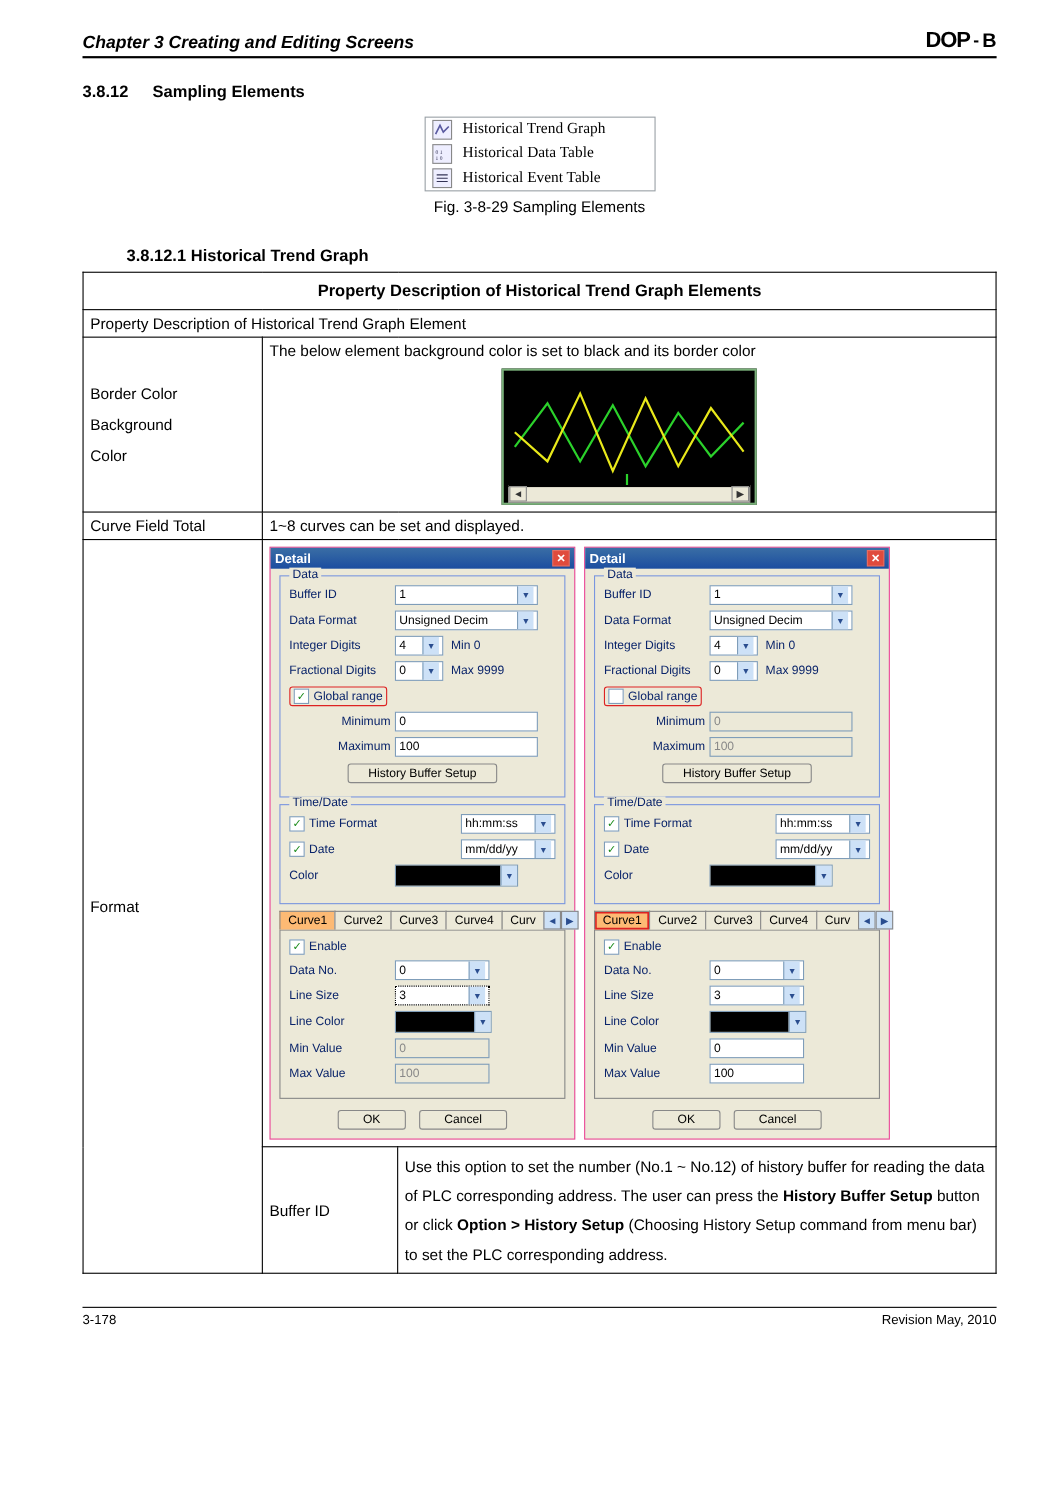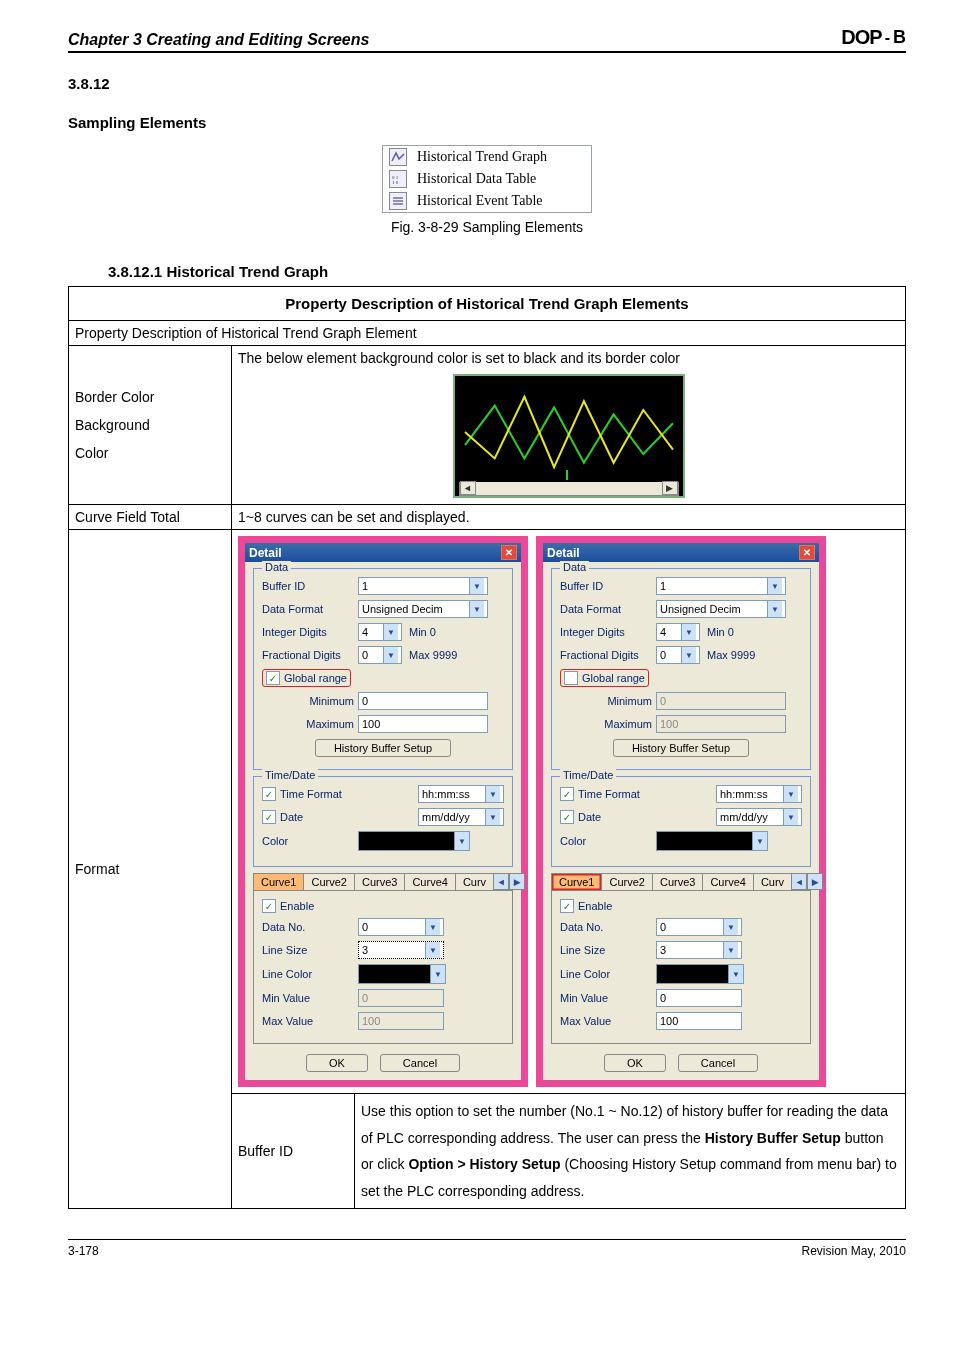--- a/index.html
+++ b/index.html
@@ -4,22 +4,23 @@
 <style>
   body {
     margin: 0;
     padding: 0;
     background: #fff;
     font-family: "Segoe UI", Tahoma, Arial, sans-serif;
     color: #000;
     width: 954px;
   }
   .page {
-    padding: 26px 48px 24px 68px;
+    padding: 26px 48px 24px 40px;
     box-sizing: border-box;
+    margin-left: 35px;
   }
   .chapter-header {
     display: flex;
     justify-content: space-between;
     align-items: flex-end;
     border-bottom: 2px solid #000;
     padding-bottom: 2px;
     margin-bottom: 22px;
   }
   .chapter-header .left {
@@ -44,21 +45,20 @@
   }
   .logo .b {
     font-weight: 900;
     font-size: 18px;
   }
   .section-num {
     display: flex;
     gap: 22px;
     font-weight: bold;
     font-size: 15px;
-    flex-direction: column;
   }
   .mini-list {
     border: 1px solid #99a0a6;
     background: #fff;
     width: 208px;
     margin: 14px auto 2px auto;
     font-family: "Times New Roman", serif;
     font-size: 14px;
   }
   .mini-row {
@@ -143,21 +143,21 @@
   }
   .scrollbar .track { flex:1; }
   
   .dialogs-wrap {
     display: flex;
     gap: 8px;
     padding: 2px;
   }
   .dialog {
     width: 276px;
-    border: 7px solid #ec4899;
+    border: 1px solid #ec4899;
     background: #ece9d8;
     font-family: Tahoma, Arial, sans-serif;
     font-size: 11px;
   }
   .dialog .titlebar {
     background: linear-gradient(#3a6ea5,#1b4da0);
     color: #fff;
     display: flex;
     justify-content: space-between;
     align-items: center;

